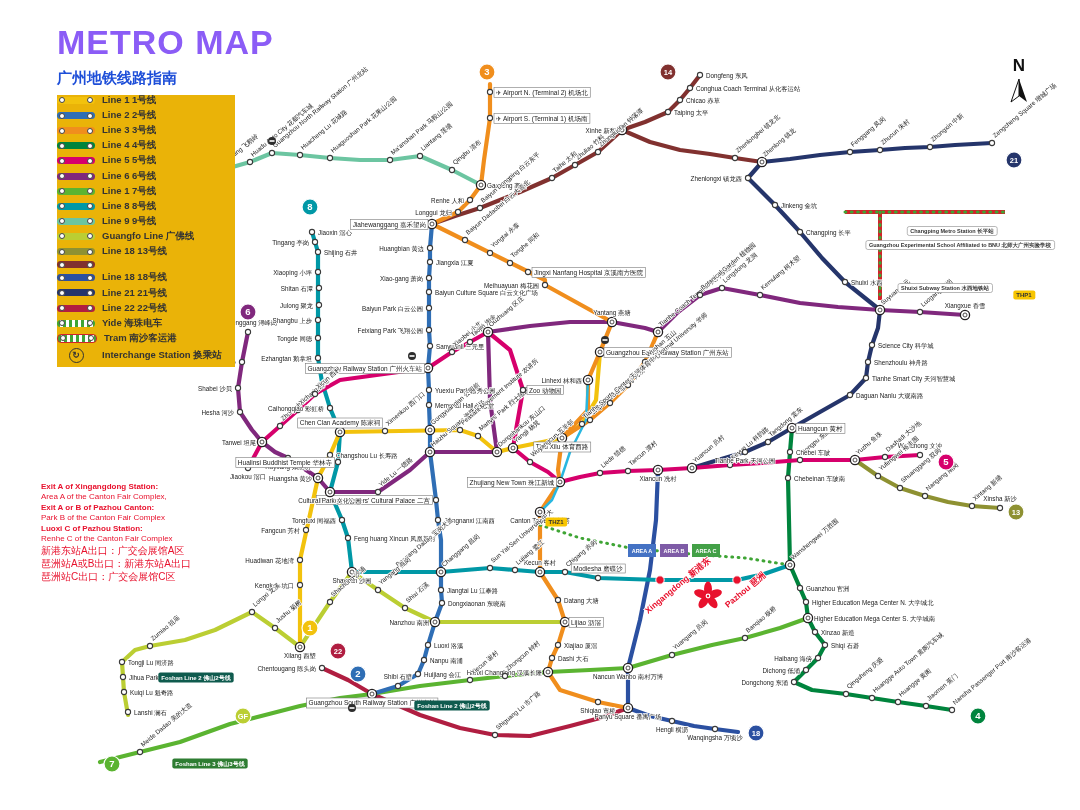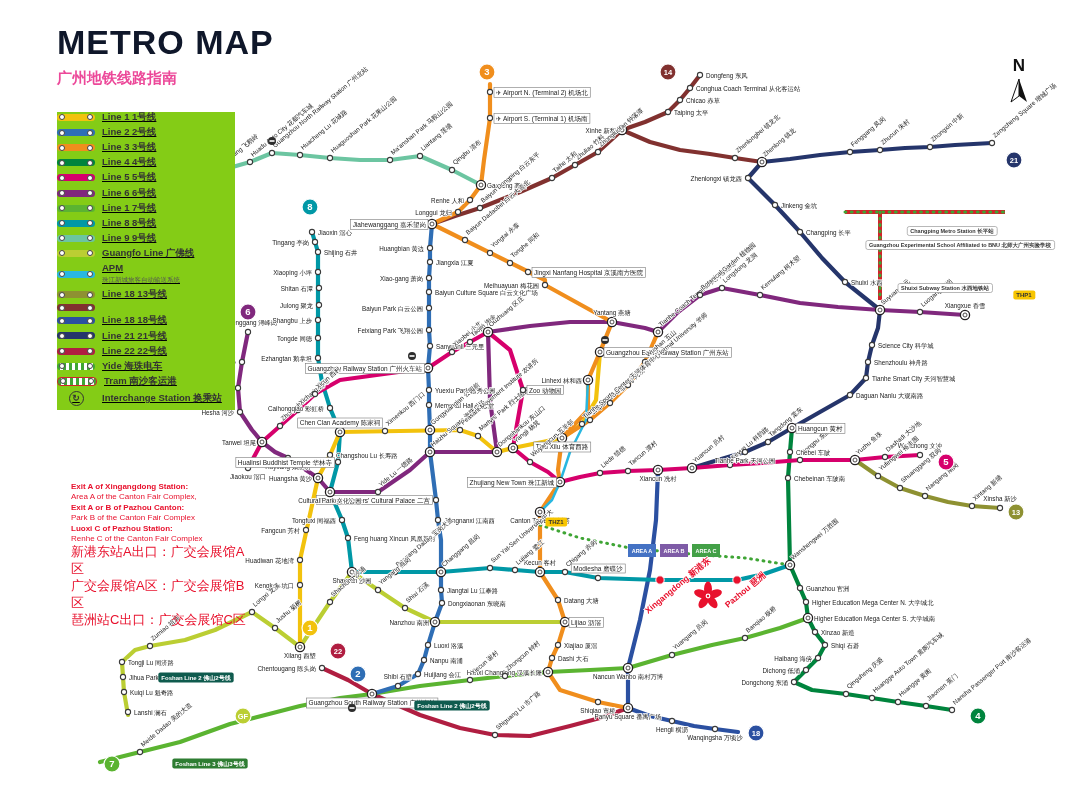--- a/index.html
+++ b/index.html
@@ -1,33 +1,33 @@
 <!DOCTYPE html>
 <html><head>
 <meta charset="utf-8">
 <style>
   html,body{margin:0;padding:0;}
   body{width:1080px;height:810px;position:relative;background:#ffffff;font-family:"Liberation Sans",sans-serif;overflow:hidden;}
   #map-svg{position:absolute;left:0;top:0;width:1080px;height:810px;}
   .header{position:absolute;left:57px;top:24px;z-index:5;}
-  .title{color:#0f172a;font-size:34px;font-weight:bold;letter-spacing:1px;margin:0;line-height:1.1;}
-  .subtitle{color:#ec4899;font-size:15px;font-weight:bold;margin-top:8px;}
-  .legend{position:absolute;left:57px;top:112px;width:178px;z-index:5;background:#84cc16;text-decoration:underline;}
+  .title{color:#8b5cf6;font-size:34px;font-weight:bold;letter-spacing:1px;margin:0;line-height:1.1;}
+  .subtitle{color:#1d4ed8;font-size:15px;font-weight:bold;margin-top:8px;}
+  .legend{position:absolute;left:57px;top:95px;width:178px;z-index:5;background:#eab308;}
   .lg-row{display:flex;align-items:center;margin-bottom:4.2px;}
   .sw{display:inline-block;width:38px;height:7px;border-radius:4px;flex:0 0 38px;position:relative;}
   .sw::before,.sw::after{content:"";position:absolute;top:50%;width:4px;height:4px;border-radius:50%;background:#fff;border:1px solid #444;transform:translateY(-50%);}
   .sw::before{left:2px;}.sw::after{right:2px;}
   .sw-ic{flex:0 0 38px;display:flex;justify-content:center;}
   .sw-ic span{width:13px;height:13px;border:1.6px solid #333;border-radius:50%;font-size:9px;line-height:12px;text-align:center;color:#333;font-weight:bold;}
   .lg-label{font-size:9.5px;font-weight:bold;color:#333;margin-left:7px;line-height:1.15;}
   .lg-sub{font-size:6.5px;font-weight:normal;color:#555;}
-  .notes{position:absolute;left:71px;top:482px;width:185px;z-index:5;}
+  .notes{position:absolute;left:41px;top:482px;width:185px;z-index:5;}
   .note{font-size:8px;color:#E8112D;line-height:1.3;}
   .note.b{font-weight:bold;}
-  .note.cn{font-size:13px;}
+  .note.cn{font-size:10px;}
   .compass{position:absolute;right:50px;top:56px;text-align:center;z-index:5;}
   .compass-n{font-size:17px;font-weight:bold;color:#111;margin-bottom:2px;}
 </style>
 </head>
 <body>
 
 <svg id="map-svg" viewBox="0 0 1080 810" xmlns="http://www.w3.org/2000/svg">
     <polyline points="222,170 250,162 272,153 300,155 330,158 360,160 390,160 420,156 452,170 481,185" fill="none" stroke="#6CC5A1" stroke-width="4.2" stroke-linecap="round" stroke-linejoin="round"></polyline>
     <polyline points="700,75 690,88 680,100 668,112 645,122 622,130 598,152 575,165 552,178 520,192 480,208 455,216 432,224" fill="none" stroke="#81312F" stroke-width="4.2" stroke-linecap="round" stroke-linejoin="round"></polyline>
     <polyline points="622,130 650,142 680,150 710,154 735,158 762,162" fill="none" stroke="#81312F" stroke-width="4.2" stroke-linecap="round" stroke-linejoin="round"></polyline>
@@ -605,24 +605,20 @@
     </div>
     <div class="lg-row">
       <span class="sw" style="background: rgb(108, 197, 161);"></span>
       <span class="lg-label">Line 9 9号线</span>
     </div>
     <div class="lg-row">
       <span class="sw" style="background: rgb(187, 206, 51);"></span>
       <span class="lg-label">Guangfo Line 广佛线</span>
     </div>
     <div class="lg-row">
-      <span class="sw" style="background: rgb(41, 183, 224);"></span>
-      <span class="lg-label">APM<br><span class="lg-sub">珠江新城旅客自动输送系统</span></span>
-    </div>
-    <div class="lg-row">
       <span class="sw" style="background: rgb(142, 145, 50);"></span>
       <span class="lg-label">Line 18 13号线</span>
     </div>
     <div class="lg-row">
       <span class="sw" style="background: rgb(129, 49, 47);"></span>
     </div>
     <div class="lg-row">
       <span class="sw" style="background: rgb(43, 80, 161);"></span>
       <span class="lg-label">Line 18 18号线</span>
     </div>
@@ -651,21 +647,21 @@
   </div>
 
 <div class="notes">
     <div class="note b">Exit A of Xingangdong Station:</div>
     <div class="note">Area A of the Canton Fair Complex,</div>
     <div class="note b">Exit A or B of Pazhou Canton:</div>
     <div class="note">Park B of the Canton Fair Complex</div>
     <div class="note b">Luoxi C of Pazhou Station:</div>
     <div class="note">Renhe C of the Canton Fair Complex</div>
     <div class="note cn">新港东站A出口：广交会展馆A区</div>
-    <div class="note cn">广交会展馆A区：广交会展馆B区</div>
+    <div class="note cn">琶洲站A或B出口：新港东站A出口</div>
     <div class="note cn">琶洲站C出口：广交会展馆C区</div>
   </div>
 
 <div class="compass">
   <div class="compass-n">N</div>
   <svg width="22" height="26" viewBox="0 0 22 26">
     <polygon points="11,1 19,24 11,18" fill="#111"></polygon>
     <polygon points="11,1 3,24 11,18" fill="#fff" stroke="#111" stroke-width="1"></polygon>
   </svg>
 </div>

